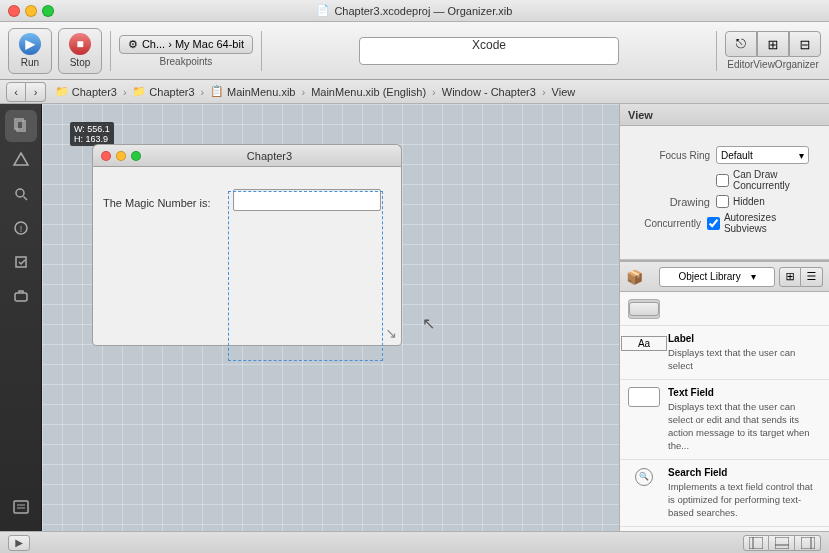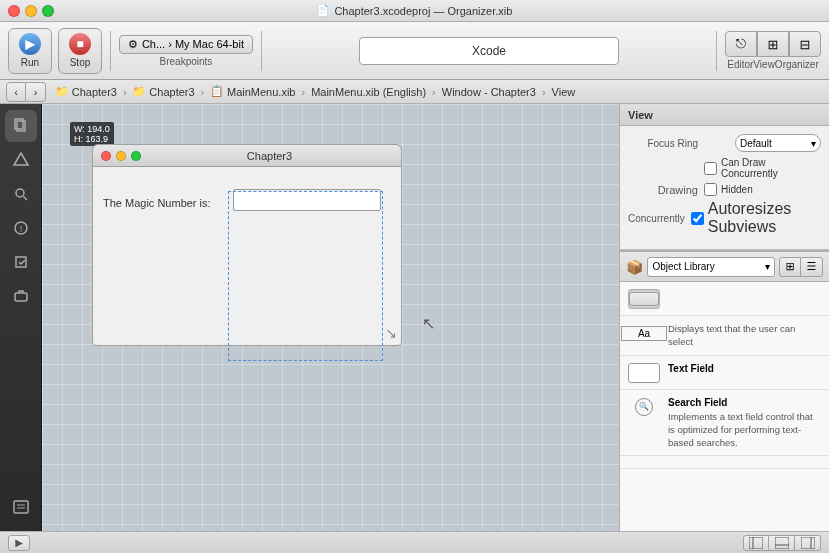--- a/index.html
+++ b/index.html
@@ -92,21 +92,21 @@
       flex: 1;
       display: flex;
       justify-content: center;
     }
     .scheme-display {
       width: 260px; height: 28px;
       background: #fff;
       border: 1px solid #a0a0a0;
       border-radius: 4px;
       display: flex;
-      align-items: center;
+      align-items: flex-start;
       justify-content: center;
       font-size: 12px;
       color: #333;
     }
     .view-btn {
       width: 32px; height: 26px;
       background: linear-gradient(to bottom, #f0f0f0, #d8d8d8);
       border: 1px solid #a0a0a0;
       display: flex; align-items: center; justify-content: center;
       cursor: pointer;
@@ -279,57 +279,56 @@
     .right-panel {
       width: 210px;
       background: #f0f0f0;
       border-left: 1px solid #b0b0b0;
       display: flex;
       flex-direction: column;
     }
 
     
     .inspector-section {
-      padding: 8px;
+      padding: 20px;
       border-bottom: 1px solid #c0c0c0;
     }
     .inspector-row {
       display: flex;
       align-items: center;
       margin-bottom: 5px;
       font-size: 10px;
     }
     .inspector-label {
       width: 70px;
       color: #555;
       text-align: right;
       margin-right: 6px;
     }
     .inspector-control {
       flex: 1;
       height: 18px;
       background: white;
       border: 1px solid #a0a0a0;
-      border-radius: 9px;
+      border-radius: 3px;
       font-size: 10px;
       padding: 0 4px;
       display: flex;
       align-items: center;
       justify-content: space-between;
-      margin-left: 31px;
     }
     .library-select {
       flex: 1;
       height: 20px;
       background: white;
       border: 1px solid #a0a0a0;
       border-radius: 3px;
       font-size: 10px;
-      padding: 0 4px;
-      display: flex; align-items: center; justify-content: space-between;
+      padding: 0 18px;
+      display: flex; align-items: center; justify-content: space-between; margin-left: 12px;
     }
     .lib-view-btn {
       width: 22px; height: 20px;
       background: linear-gradient(to bottom, #f0f0f0, #d8d8d8);
       border: 1px solid #a0a0a0;
       display: flex; align-items: center; justify-content: center;
       cursor: pointer; font-size: 11px;
     }
     .lib-view-btn:first-of-type { border-radius: 3px 0 0 3px; }
     .lib-view-btn:last-of-type { border-radius: 0 3px 3px 0; border-left: none; }
@@ -534,21 +533,21 @@
           <rect x="2" y="3" width="14" height="12" rx="1" fill="none" stroke="#aaa" stroke-width="1.5"></rect>
           <line x1="5" y1="7" x2="13" y2="7" stroke="#aaa" stroke-width="1"></line>
           <line x1="5" y1="10" x2="13" y2="10" stroke="#aaa" stroke-width="1"></line>
         </svg>
     </div>
   </div>
 
   <div class="canvas-area">
 
     <div class="dim-overlay">
-      <span>W: 194.0</span><br>
+      <span>W: 556.1</span><br>
       <span>H: 163.9</span>
     </div>
 
     <div class="preview-window">
       <div class="preview-titlebar">
         <div class="preview-tl preview-tl-r"></div>
         <div class="preview-tl preview-tl-y"></div>
         <div class="preview-tl preview-tl-g"></div>
         <div class="preview-title">Chapter3</div>
       </div>
@@ -587,21 +586,21 @@
 
       <div style="display:flex;align-items:center;margin-bottom:4px;">
         <span class="inspector-label">Drawing</span>
         <input type="checkbox" style="margin-right: 4px;">
         <span style="font-size:10px;color:#333;">Hidden</span>
       </div>
 
       <div class="inspector-row">
         <span class="inspector-label">Concurrently</span>
         <input type="checkbox" checked="" style="margin-right: 4px;">
-        <span style="font-size:16px;color:#333;">Autoresizes Subviews</span>
+        <span style="font-size:10px;color:#333;">Autoresizes Subviews</span>
       </div>
     </div>
 
     <div style="display:flex;align-items:center;background:linear-gradient(to bottom,#e8e8e8,#d8d8d8);border-bottom:1px solid #b0b0b0;border-top:2px solid #b0b0b0;height:32px;padding:0 6px;gap:4px;">
       <span style="font-size:14px;">📦</span>
       <div class="library-select">
         <span>Object Library</span>
         <span>▾</span>
       </div>
       <div style="display:flex;">
@@ -616,29 +615,31 @@
         <div class="lib-item-icon">
           <div style="width:34px;height:14px;background:linear-gradient(to bottom,#f0f0f0,#d8d8d8);border:1px solid #a0a0a0;border-radius:3px;"></div>
         </div>
       </div>
 
       <div class="library-item">
         <div class="lib-item-icon" style="background:transparent;border:none;">
           <div style="font-size:10px;border:1px solid #999;padding:1px 16px;background:#f8f8f8;">Aa</div>
         </div>
         <div class="lib-item-text">
+          <div class="lib-item-name">Label</div>
           <div class="lib-item-desc">Displays text that the user can select</div>
         </div>
       </div>
 
       <div class="library-item">
         <div class="lib-item-icon" style="background:white;border:1px solid #999;">
         </div>
         <div class="lib-item-text">
           <div class="lib-item-name">Text Field</div>
+          <div class="lib-item-desc">Displays text that the user can select or edit and that sends its action message to its target when the...</div>
         </div>
       </div>
 
       <div class="library-item">
         <div class="lib-item-icon" style="background:transparent;border:none;">
           <div style="width:18px;height:18px;border-radius:50%;border:1.5px solid #888;display:flex;align-items:center;justify-content:center;font-size:8px;">🔍</div>
         </div>
         <div class="lib-item-text">
           <div class="lib-item-name">Search Field</div>
           <div class="lib-item-desc">Implements a text field control that is optimized for performing text-based searches.</div>

